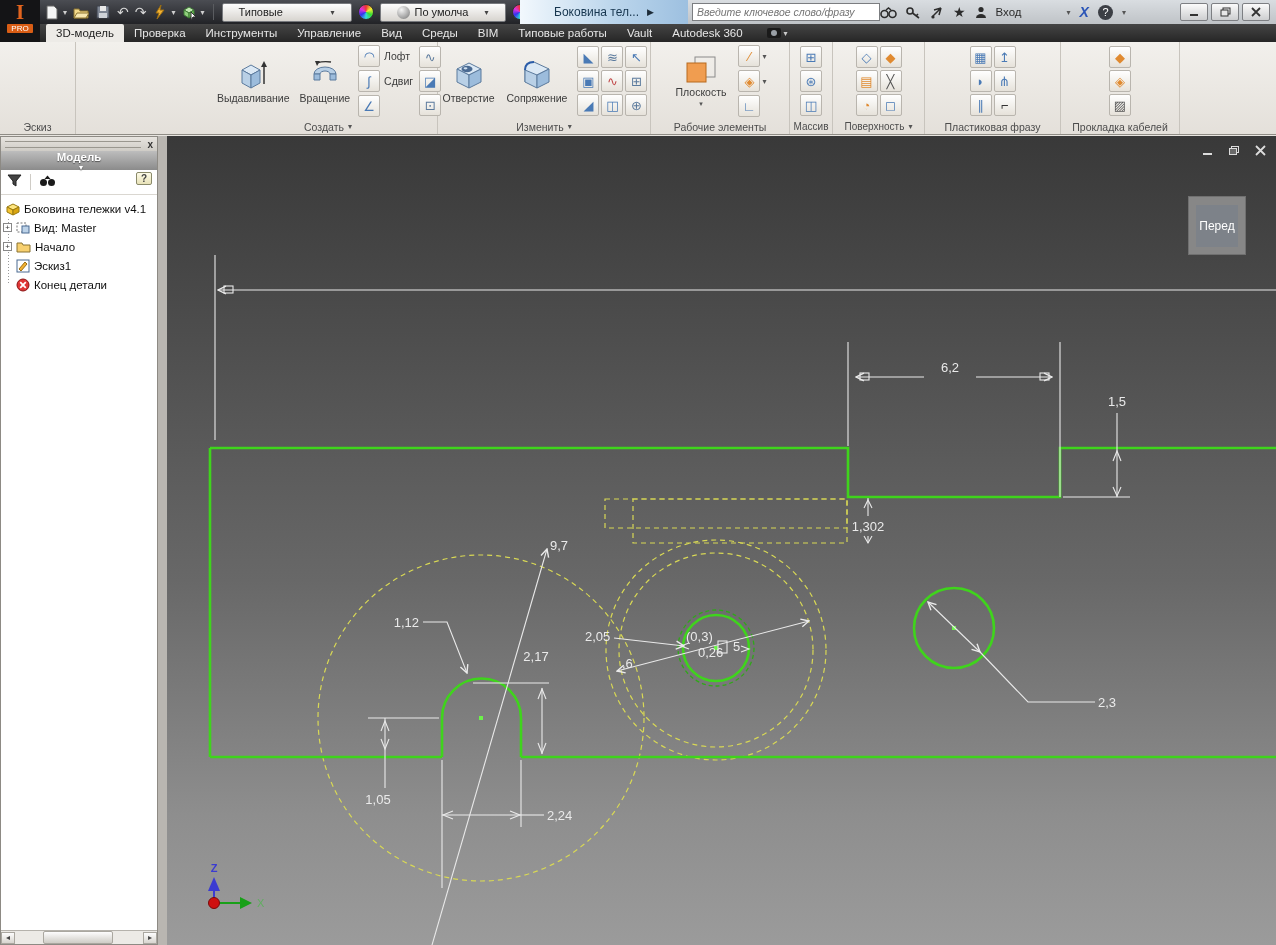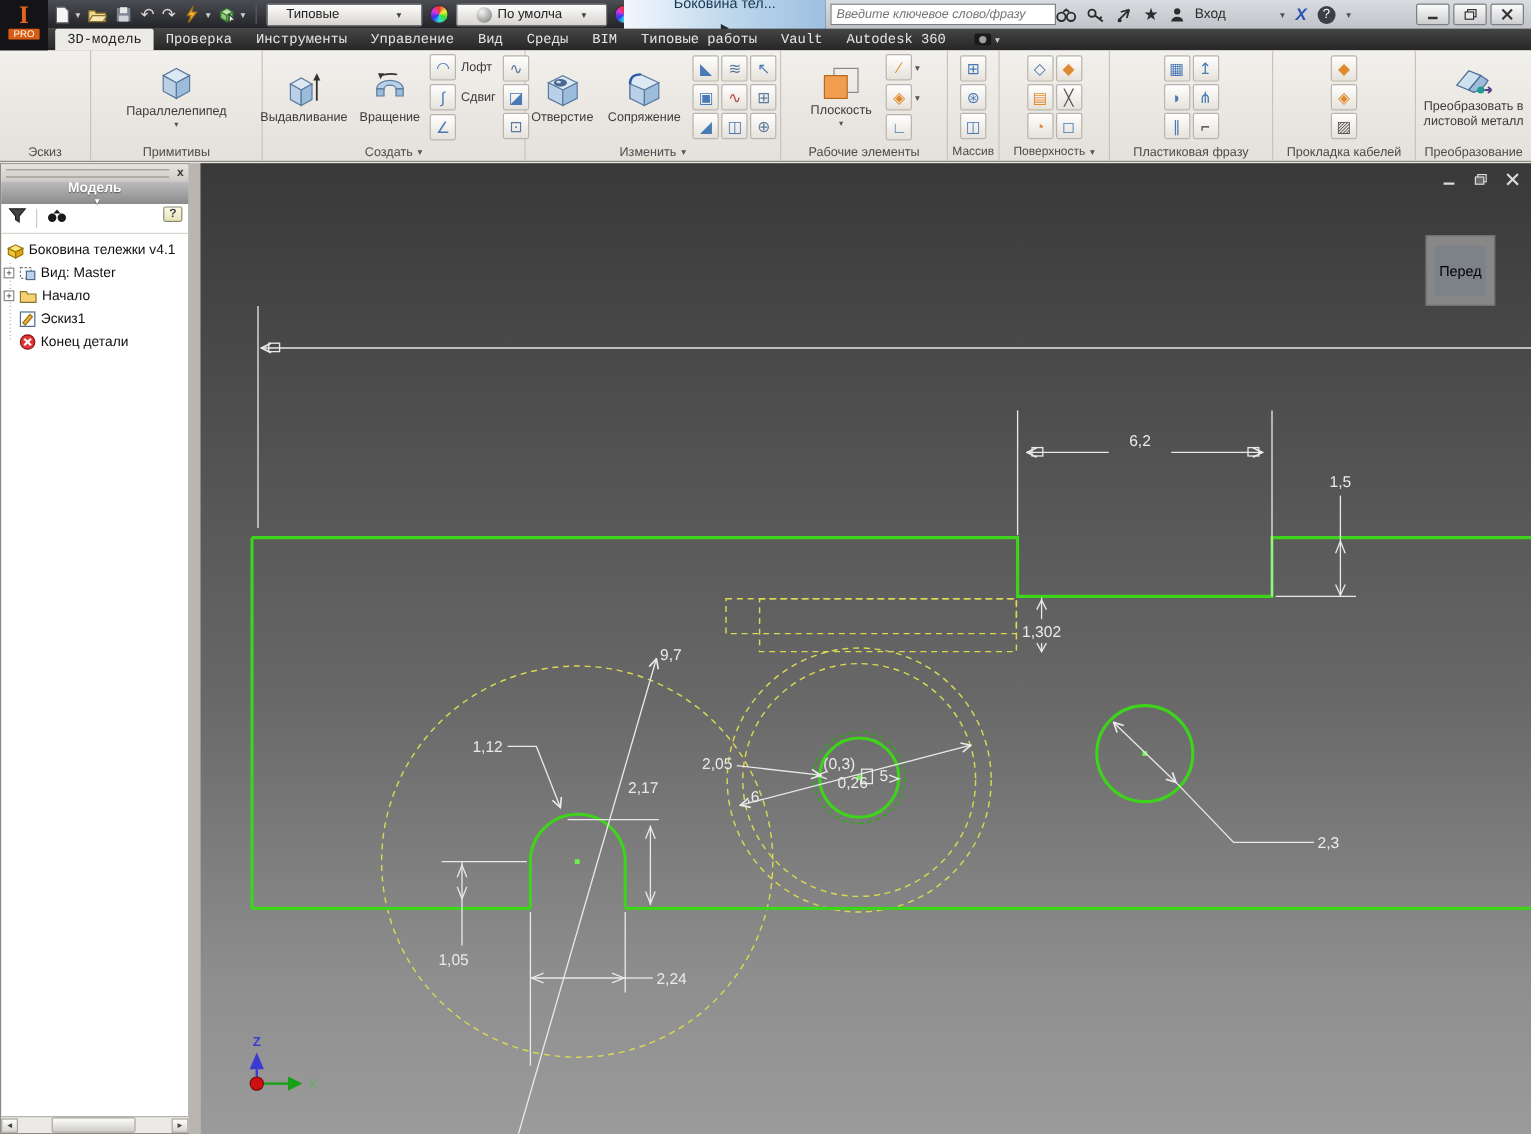--- a/index.html
+++ b/index.html
@@ -7,21 +7,21 @@
        font-family:"Liberation Sans","DejaVu Sans",sans-serif;
        -webkit-user-select:none;user-select:none;background:#e8e5e0;}
   
   .titlebar{position:absolute;left:0;top:0;width:1276px;height:24px;
             background:linear-gradient(#4b4d53,#222327);display:flex;align-items:center;}
   .tb-light{position:absolute;left:688px;top:0;width:588px;height:24px;
             background:linear-gradient(#d9dde1,#bfc3c7);}
   .doctab{position:absolute;left:520px;top:0;width:168px;height:24px;
           background:linear-gradient(90deg,#f2f8fd,#bcd6ec 55%,#9dc0e0);
           display:flex;align-items:center;justify-content:center;gap:8px;
-          color:#17364f;font-size:12px;flex-direction:column;}
+          color:#17364f;font-size:12px;}
   .doctab .arr{color:#1c2b38;font-size:9px;}
   .qat{display:flex;align-items:center;gap:6px;margin-left:44px;height:24px;}
   .qat .caret{color:#cfcfcf;font-size:8px;margin-left:-3px;}
   .qat .sep{width:1px;height:16px;background:#5a5c60;margin:0 2px;}
   .ic16{width:16px;height:16px;display:inline-flex;align-items:center;justify-content:center;}
   .glyphbtn{color:#d8d8d8;font-size:14px;line-height:1;}
   .combo{height:17px;background:linear-gradient(#fdfdfd,#d7d4cf);border:1px solid #77797d;
          border-radius:2px;display:flex;align-items:center;font-size:11px;color:#222;
          padding:0 16px;gap:5px;}
   .combo .cv{flex:1;}
@@ -45,21 +45,21 @@
   
   .badge{position:absolute;left:0;top:0;width:40px;height:42px;background:#141416;z-index:6;
          display:flex;flex-direction:column;align-items:center;}
   .badge .ilg{color:#e2641e;font-family:"Liberation Serif","DejaVu Serif",serif;
               font-weight:bold;font-size:21px;line-height:24px;}
   .badge .pro{background:#d95d15;color:#fff;font-size:8px;padding:0 4px;border-radius:1px;}
   
   .tabrow{position:absolute;left:0;top:24px;width:1276px;height:18px;
           background:linear-gradient(#454545,#262626);display:flex;align-items:stretch;
           padding-left:46px;box-sizing:border-box;}
-  .tab{display:flex;align-items:center;padding:0 10px;font-size:11.5px;color:#e6e6e6;font-family:Liberation Mono, monospace;}
+  .tab{display:flex;align-items:center;padding:0 10px;font-size:11.5px;color:#e6e6e6;}
   .tab.active{background:#edebe7;color:#1e1e1e;border-radius:2px 2px 0 0;}
   .scrcam{display:flex;align-items:center;gap:3px;margin-left:14px;}
   .scrcam .cam{width:14px;height:10px;background:#1a1a1a;border-radius:2px;position:relative;}
   .scrcam .cam::after{content:"";position:absolute;left:4px;top:2px;width:6px;height:6px;border-radius:50%;background:#9aa0a6;}
   .scrcam .dn{color:#ccc;font-size:8px;}
   
   .ribbon{position:absolute;left:0;top:42px;width:1276px;height:93px;
           background:linear-gradient(#f2f0ec,#e4e0da);border-bottom:1px solid #8f8c85;box-sizing:border-box;}
   .panel{position:absolute;top:0;height:92px;border-right:1px solid #c8c4bd;box-sizing:border-box;}
   .plabel{position:absolute;bottom:0;left:0;right:0;height:15px;text-align:center;
@@ -105,21 +105,21 @@
           border:1px solid #aaa7a0;border-radius:2px;}
   .splitter{position:absolute;left:158px;top:136px;width:9px;height:809px;background:#b9b6b1;}
   
   .canvas{position:absolute;left:167px;top:136px;width:1109px;height:809px;
           background:linear-gradient(#393939,#464646 16%,#686868 55%,#8e8e8e 84%,#9b9b9b);}
   .canvas svg.scene{position:absolute;left:0;top:0;}
   .docctl{position:absolute;right:10px;top:6px;display:flex;gap:15px;}
   .viewcube{position:absolute;left:1021px;top:60px;width:56px;height:57px;background:#878787;
             border:1px solid #707070;display:flex;align-items:center;justify-content:center;}
   .viewcube .face{width:42px;height:42px;background:#7d8289;display:flex;align-items:center;
-            justify-content:center;color:#000000;font-size:12px;}
+            justify-content:center;color:#ffffff;font-size:12px;}
   text.dim{fill:#eaeaea;font-size:13px;font-family:"Liberation Sans","DejaVu Sans",sans-serif;}
 </style>
 </head>
 <body>
 
 <div id="app">
 
   <div class="titlebar">
     <div class="tb-light"></div>
 
@@ -260,36 +260,20 @@
   </div>
 
   <div class="ribbon">
 
     <div class="panel" style="left:0;width:76px">
       <div class="plabel">
           <span>Эскиз</span>
         </div>
     </div>
 
-    <div class="panel" style="left:76px;width:143px">
-      <div class="pcontent">
-        <div class="bigbtn">
-          <svg width="34" height="32">
-            <polygon points="6,10 17,4 28,10 17,16" fill="#dce9f5" stroke="#5b7a9d"></polygon>
-            <polygon points="6,10 17,16 17,29 6,23" fill="#b9d0e6" stroke="#5b7a9d"></polygon>
-            <polygon points="28,10 17,16 17,29 28,23" fill="#9cbcdc" stroke="#5b7a9d"></polygon>
-          </svg>
-          <span>Параллелепипед</span>
-          <span style="font-size:7px;color:#555">▾</span>
-        </div>
-      </div>
-      <div class="plabel">
-          <span>Примитивы</span>
-        </div>
-    </div>
 
     <div class="panel" style="left:219px;width:219px">
       <div class="pcontent" style="gap:6px">
         <div class="bigbtn">
           <svg width="32" height="32">
             <polygon points="5,12 14,7 23,12 14,17" fill="#dce9f5" stroke="#5b7a9d"></polygon>
             <polygon points="5,12 14,17 14,30 5,25" fill="#b9d0e6" stroke="#5b7a9d"></polygon>
             <polygon points="23,12 14,17 14,30 23,25" fill="#9cbcdc" stroke="#5b7a9d"></polygon>
             <line x1="27" y1="26" x2="27" y2="6" stroke="#333" stroke-width="1.5"></line>
             <polygon points="24,9 30,9 27,3" fill="#333"></polygon>
@@ -450,36 +434,20 @@
             <span class="chic" style="color: rgb(224, 138, 48);">◆</span>
             <span class="chic" style="color: rgb(224, 138, 48);">◈</span>
             <span class="chic" style="color: rgb(85, 85, 85);">▨</span>
           </div>
         </div>
       <div class="plabel">
           <span>Прокладка кабелей</span>
         </div>
     </div>
 
-    <div class="panel" style="left:1180px;width:96px;border-right:none">
-      <div class="pcontent">
-        <div class="bigbtn">
-          <svg width="36" height="26">
-            <path d="M4,16 L14,4 L24,8 L14,20 z" fill="#cfe0f0" stroke="#4a6a92"></path>
-            <path d="M14,20 L24,8 L30,12 Q26,20 18,22 z" fill="#9cbcdc" stroke="#4a6a92"></path>
-            <circle cx="24" cy="20" r="3" fill="#1f9e8e"></circle>
-            <path d="M27,20 h6 m0,0 l-3,-2.5 m3,2.5 l-3,2.5" stroke="#5a3f8a" stroke-width="1.6" fill="none"></path>
-          </svg>
-          <span style="width:90px">Преобразовать в листовой металл</span>
-        </div>
-      </div>
-      <div class="plabel">
-          <span>Преобразование</span>
-        </div>
-    </div>
   </div>
 
   <div class="browser">
     <div class="bdrag">
       <span class="grip"></span>
       <span class="bclose">x</span>
     </div>
     <div class="bheader">
       <span>Модель</span>
       <span class="dn">▾</span>

